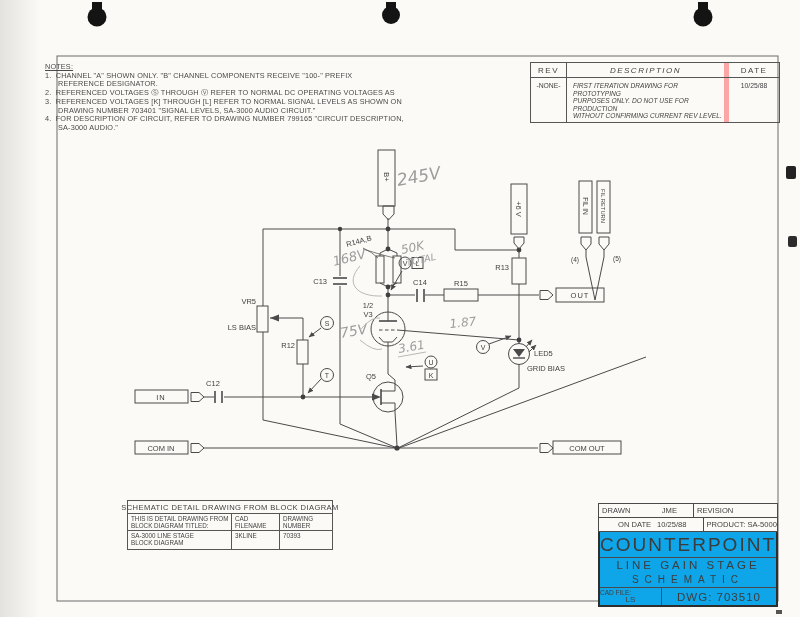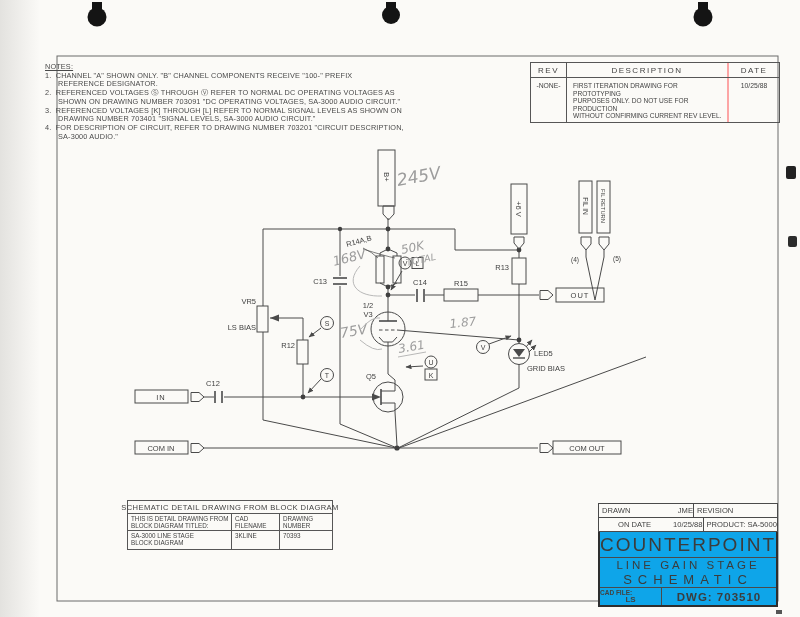--- a/index.html
+++ b/index.html
@@ -14,51 +14,51 @@
   .notes{position:absolute;left:45px;top:63px;width:345px;font-size:7.3px;line-height:8.7px;
          color:#4a4a4a;letter-spacing:.15px;}
   .notes-title{text-decoration:underline;margin-bottom:0;}
   .note-line{white-space:pre;}
   
   .rev-table{position:absolute;left:530px;top:62px;width:248px;border:1px solid #565656;font-size:7px;}
   .rev-head{display:flex;height:14px;border-bottom:1px solid #565656;}
   .rev-head>div{display:flex;align-items:center;justify-content:center;letter-spacing:1.5px;font-size:8px;}
   .rev-body{display:flex;min-height:38px;}
   .c-rev{width:36px;border-right:1px solid #565656;box-sizing:border-box;}
-  .c-desc{flex:1;border-right:2px solid #fca5a5;box-sizing:border-box;}
+  .c-desc{flex:1;border-right:5px solid #fca5a5;box-sizing:border-box;font-style:italic;}
   .c-date{width:50px;box-sizing:border-box;}
   .rev-body .c-rev{display:flex;justify-content:center;padding-top:4px;font-size:6.8px;}
   .rev-body .c-desc{padding:4px 0 2px 6px;font-size:6.6px;line-height:7.6px;}
   .rev-body .c-date{display:flex;justify-content:center;padding-top:4px;font-size:6.8px;}
   
   .detail-table{position:absolute;left:127px;top:500px;width:204px;border:1px solid #565656;font-size:6.3px;}
   .dt-title{height:12px;border-bottom:1px solid #565656;display:flex;align-items:center;
             justify-content:center;font-size:7.6px;letter-spacing:.4px;white-space:nowrap;}
   .dt-row{display:flex;}
   .dt-row.hd{border-bottom:1px solid #565656;}
   .dt-c1{width:104px;border-right:1px solid #565656;box-sizing:border-box;padding:1px 0 1px 3px;line-height:7px;}
   .dt-c2{width:48px;border-right:1px solid #565656;box-sizing:border-box;padding:1px 0 1px 3px;line-height:7px;}
   .dt-c3{flex:1;padding:1px 0 1px 3px;line-height:7px;}
   .dt-row.vals{min-height:18px;}
   
   .tblock{position:absolute;left:598px;top:503px;width:180px;}
   .tb-grid{border:1px solid #4a4a4a;font-size:7.6px;}
   .tb-row{display:flex;height:13px;border-bottom:1px solid #4a4a4a;}
   .tb-row:last-child{border-bottom:none;margin-left:16px;}
   .tb-a{width:95px;border-right:1px solid #4a4a4a;box-sizing:border-box;display:flex;
-        align-items:center;padding:0 0 0 3px;justify-content:space-between;white-space:nowrap;}
+        align-items:center;padding:0 16px 0 3px;justify-content:space-between;white-space:nowrap;}
   .tb-b{flex:1;display:flex;align-items:center;padding-left:3px;white-space:nowrap;}
   .tb-main{border:2.5px solid #2e2e2e;border-top:none;background:#0ea5e9;}
   .tb-company{height:25px;border-bottom:1px solid #4a4a4a;display:flex;align-items:center;
         justify-content:center;font-size:19px;letter-spacing:2px;color:#3c3c3c;white-space:nowrap;}
   .tb-sub1{height:14px;display:flex;align-items:center;justify-content:center;font-size:11.5px;
         letter-spacing:3px;color:#3c3c3c;white-space:nowrap;}
-  .tb-sub2{height:15px;display:flex;align-items:center;justify-content:center;font-size:13px;
+  .tb-sub2{height:15px;display:flex;align-items:center;justify-content:center;font-size:10px;
         letter-spacing:6px;color:#3c3c3c;border-bottom:1px solid #4a4a4a;white-space:nowrap;}
-  .tb-bottom{display:flex;height:17px;font-weight:bold;}
+  .tb-bottom{display:flex;height:17px;}
   .tb-cad{width:62px;border-right:1px solid #4a4a4a;box-sizing:border-box;line-height:7px;
         padding-top:1px;font-size:6.5px;}
   .tb-cad .v{text-align:center;font-size:8px;}
   .tb-dwg{flex:1;display:flex;align-items:center;justify-content:center;font-size:11.5px;
         letter-spacing:1px;color:#3c3c3c;white-space:nowrap;}
 </style>
 </head>
 <body>
 
 <div class="page">
@@ -285,24 +285,23 @@
       <path d="M398,357 L426,352"></path>
     </g>
   </g>
 </svg>
 
 <div class="notes">
   <div class="notes-title">NOTES:</div>
   <div class="note-line">1.  CHANNEL "A" SHOWN ONLY. "B" CHANNEL COMPONENTS RECEIVE "100-" PREFIX</div>
   <div class="note-line">      REFERENCE DESIGNATOR.</div>
   <div class="note-line">2.  REFERENCED VOLTAGES Ⓢ THROUGH Ⓥ REFER TO NORMAL DC OPERATING VOLTAGES AS</div>
-  <div class="note-line">      SHOWN ON DRAWING NUMBER 703091 "DC OPERATING VOLTAGES, SA-3000 AUDIO CIRCUIT."</div>
   <div class="note-line">3.  REFERENCED VOLTAGES [K] THROUGH [L] REFER TO NORMAL SIGNAL LEVELS AS SHOWN ON</div>
   <div class="note-line">      DRAWING NUMBER 703401 "SIGNAL LEVELS, SA-3000 AUDIO CIRCUIT."</div>
-  <div class="note-line">4.  FOR DESCRIPTION OF CIRCUIT, REFER TO DRAWING NUMBER 703201 "CIRCUIT DESCRIPTION,</div>
+  <div class="note-line">4.  FOR DESCRIPTION OF CIRCUIT, REFER TO DRAWING NUMBER 799165 "CIRCUIT DESCRIPTION,</div>
   <div class="note-line">      SA-3000 AUDIO."</div>
 </div>
 
 <div class="rev-table">
   <div class="rev-head">
     <div class="c-rev">REV</div>
     <div class="c-desc">DESCRIPTION</div>
     <div class="c-date">DATE</div>
   </div>
   <div class="rev-body">

